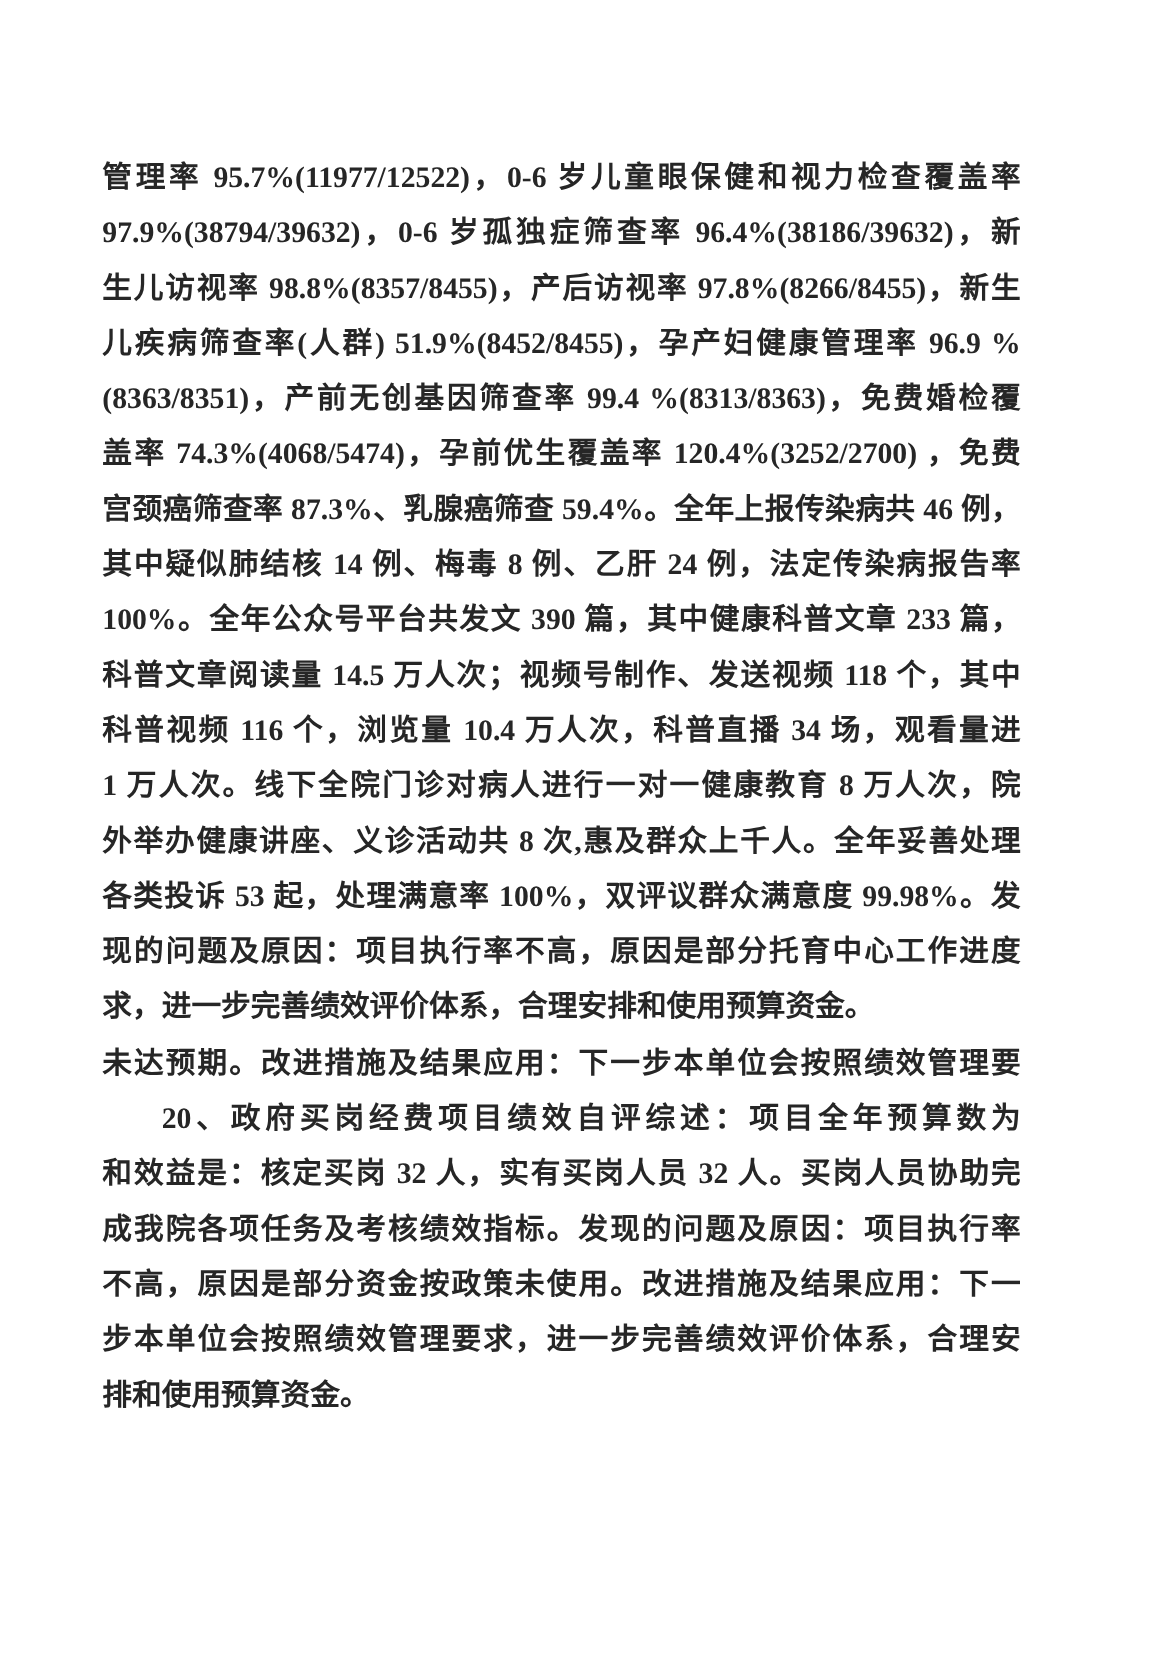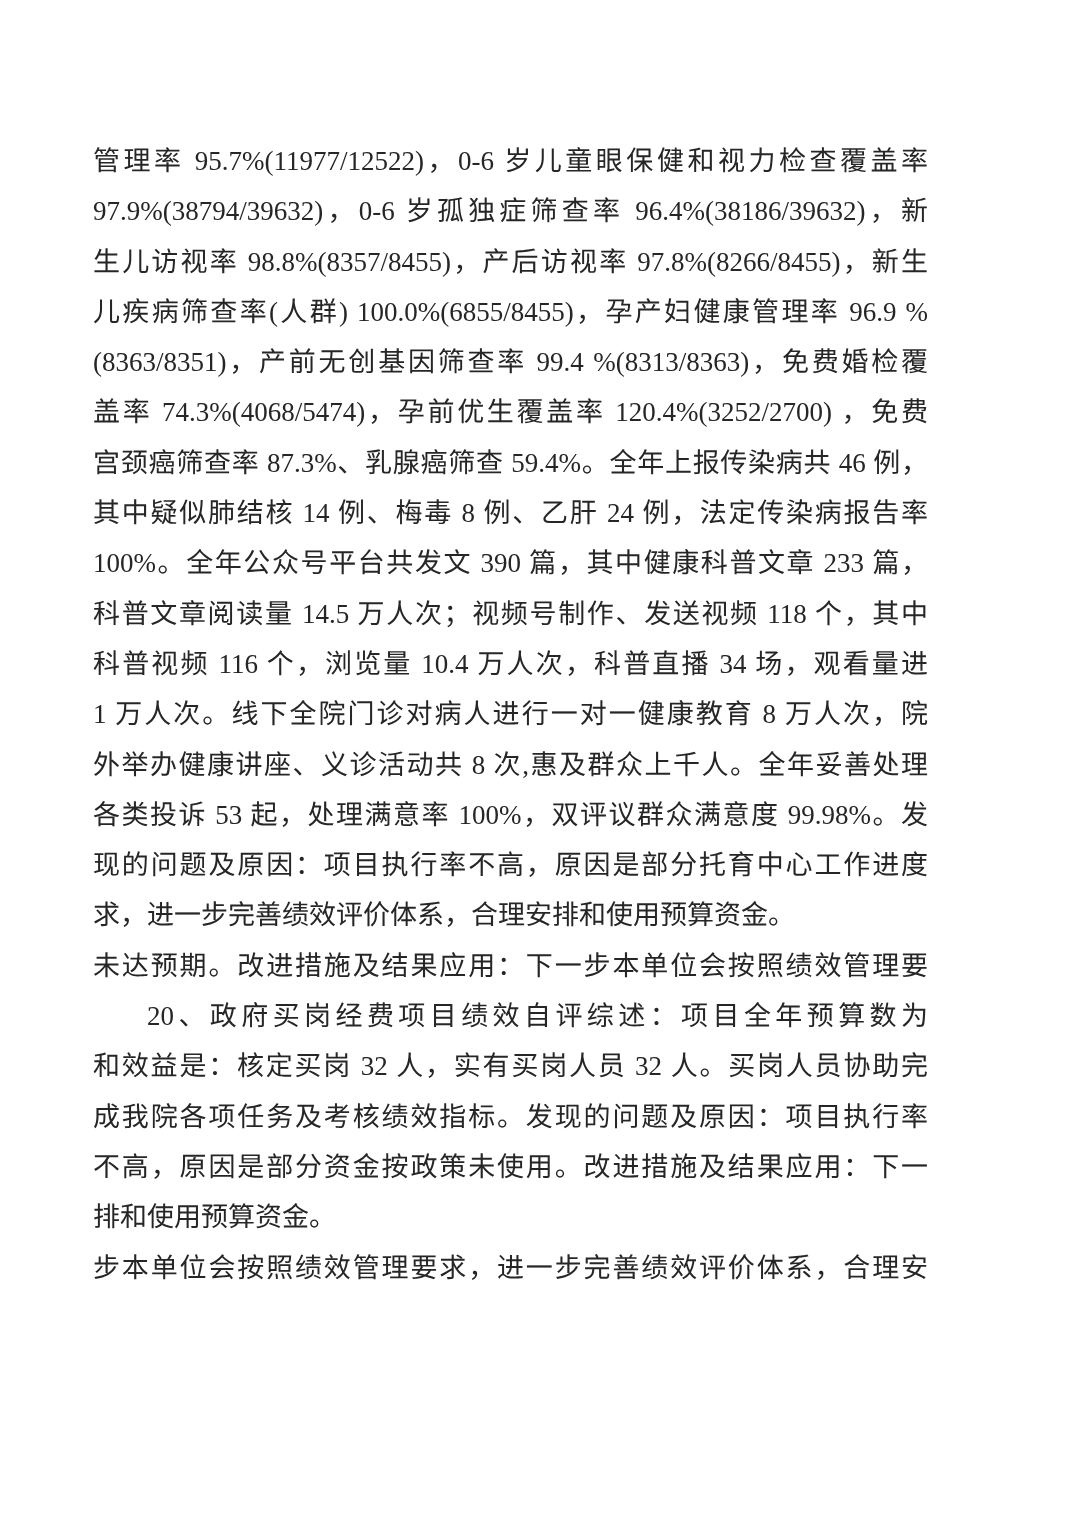--- a/index.html
+++ b/index.html
@@ -16,21 +16,21 @@
     overflow: hidden;
     font-family: "Liberation Serif", "DejaVu Serif", serif;
   }
   .text-block {
     position: absolute;
     left: 93px;
     top: 136px;
     width: 835px;
     font-size: 27px;
     line-height: 50.3px;
-    font-weight: 400;
+    font-weight: 700;
     color: #262626;
   }
   .paragraph {
     margin: 0;
     padding: 0;
   }
   .line {
     height: 50.3px;
     overflow: hidden;
     text-align: justify;
@@ -48,37 +48,37 @@
 </style>
 </head>
 <body>
 
 <div class="page" style="background: rgb(255, 255, 255);">
   <div class="text-block" style="color: rgb(38, 38, 38);">
       <div class="paragraph">
         <div class="line">管理率 95.7%(11977/12522)，0-6 岁儿童眼保健和视力检查覆盖率</div>
         <div class="line">97.9%(38794/39632)，0-6 岁孤独症筛查率 96.4%(38186/39632)，新</div>
         <div class="line">生儿访视率 98.8%(8357/8455)，产后访视率 97.8%(8266/8455)，新生</div>
-        <div class="line">儿疾病筛查率(人群) 100.0%(6855/8455)，孕产妇健康管理率 96.9 %</div>
+        <div class="line">儿疾病筛查率(人群) 51.9%(8452/8455)，孕产妇健康管理率 96.9 %</div>
         <div class="line">(8363/8351)，产前无创基因筛查率 99.4 %(8313/8363)，免费婚检覆</div>
         <div class="line">盖率 74.3%(4068/5474)，孕前优生覆盖率 120.4%(3252/2700) ，免费</div>
         <div class="line">宫颈癌筛查率 87.3%、乳腺癌筛查 59.4%。全年上报传染病共 46 例，</div>
         <div class="line">其中疑似肺结核 14 例、梅毒 8 例、乙肝 24 例，法定传染病报告率</div>
         <div class="line">100%。全年公众号平台共发文 390 篇，其中健康科普文章 233 篇，</div>
         <div class="line">科普文章阅读量 14.5 万人次；视频号制作、发送视频 118 个，其中</div>
         <div class="line">科普视频 116 个，浏览量 10.4 万人次，科普直播 34 场，观看量进</div>
         <div class="line">1 万人次。线下全院门诊对病人进行一对一健康教育 8 万人次，院</div>
         <div class="line">外举办健康讲座、义诊活动共 8 次,惠及群众上千人。全年妥善处理</div>
         <div class="line">各类投诉 53 起，处理满意率 100%，双评议群众满意度 99.98%。发</div>
         <div class="line">现的问题及原因：项目执行率不高，原因是部分托育中心工作进度</div>
         <div class="line para-last">求，进一步完善绩效评价体系，合理安排和使用预算资金。</div>
         <div class="line">未达预期。改进措施及结果应用：下一步本单位会按照绩效管理要</div>
       </div>
       <div class="paragraph">
         <div class="line first-indent">20、政府买岗经费项目绩效自评综述：项目全年预算数为</div>
         <div class="line">和效益是：核定买岗 32 人，实有买岗人员 32 人。买岗人员协助完</div>
         <div class="line">成我院各项任务及考核绩效指标。发现的问题及原因：项目执行率</div>
         <div class="line">不高，原因是部分资金按政策未使用。改进措施及结果应用：下一</div>
+        <div class="line">步本单位会按照绩效管理要求，进一步完善绩效评价体系，合理安</div>
         <div class="line para-last">排和使用预算资金。</div>
-        <div class="line">步本单位会按照绩效管理要求，进一步完善绩效评价体系，合理安</div>
       </div>
     </div>
 </div>
 
 </body></html>

